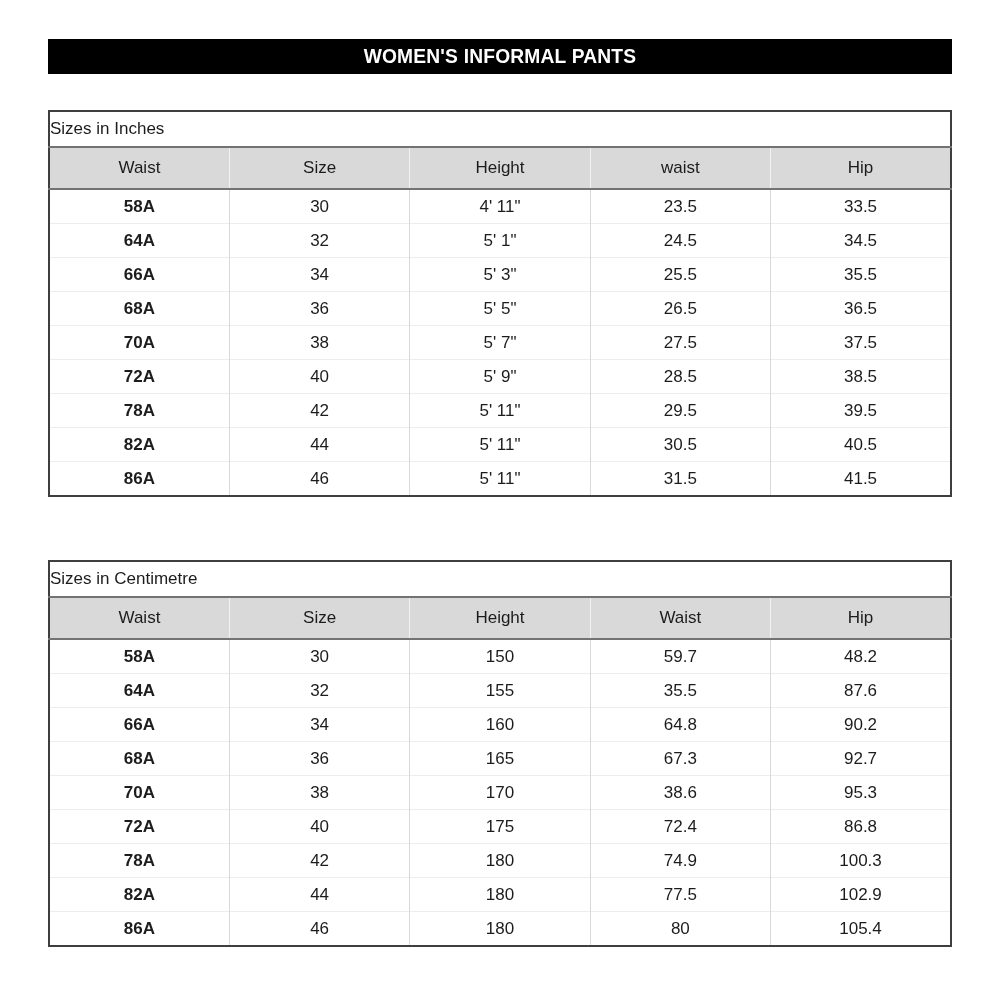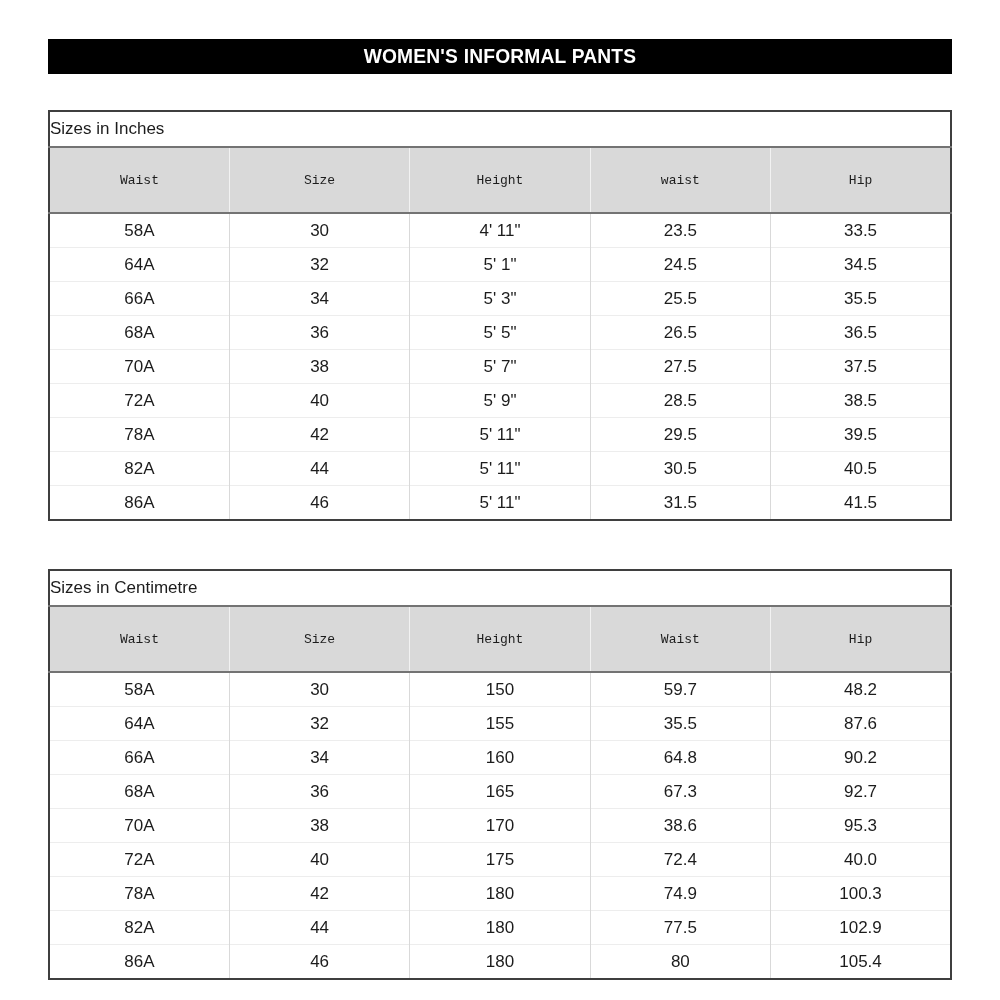--- a/index.html
+++ b/index.html
@@ -32,57 +32,56 @@
     white-space: nowrap;
   }
   table.size-table {
     width: 100%;
     border-collapse: collapse;
     table-layout: fixed;
     border: 2px solid #3f3f3f;
     color: #1c1c1c;
   }
   table.size-table.first { margin-top: 36px; }
-  table.size-table.second { margin-top: 48px; }
+  table.size-table.second { margin-top: 63px; }
   .title-row th {
     height: 34px;
     font-weight: normal;
     font-size: 17px;
     text-align: left;
     vertical-align: middle;
     background: #ffffff;
     border-bottom: 2px solid #737373;
     padding: 0;
   }
   .header-row th {
     height: 32px;
     font-weight: normal;
-    font-size: 13px;
+    font-size: 17px;
     text-align: center;
     vertical-align: middle;
     background: #d9d9d9;
     border-top: 2px solid #737373;
     border-bottom: 2px solid #737373;
     border-left: 1px solid #f2f2f2;
-    padding: 16px;
-    font-family: Liberation Mono, monospace;
+    padding: 4px;
   }
   .header-row th:first-child { border-left: none; }
   tbody td {
     height: 33px;
     font-size: 17px;
     text-align: center;
     vertical-align: middle;
     border-left: 1px solid #d9d9d9;
     border-top: 1px solid #ededed;
     padding: 0;
     background: #ffffff;
   }
   tbody tr:first-child td { border-top: none; }
-  tbody td:first-child { border-left: none; }
+  tbody td:first-child { border-left: none; font-weight: bold; }
 </style>
 </head>
 <body>
 
 <div class="page">
 
   <div class="banner">
     <span>WOMEN'S INFORMAL PANTS</span>
   </div>
 
@@ -213,21 +212,21 @@
           <td>38</td>
           <td>170</td>
           <td>38.6</td>
           <td>95.3</td>
         </tr>
         <tr>
           <td>72A</td>
           <td>40</td>
           <td>175</td>
           <td>72.4</td>
-          <td>40.0</td>
+          <td>86.8</td>
         </tr>
         <tr>
           <td>78A</td>
           <td>42</td>
           <td>180</td>
           <td>74.9</td>
           <td>100.3</td>
         </tr>
         <tr>
           <td>82A</td>

